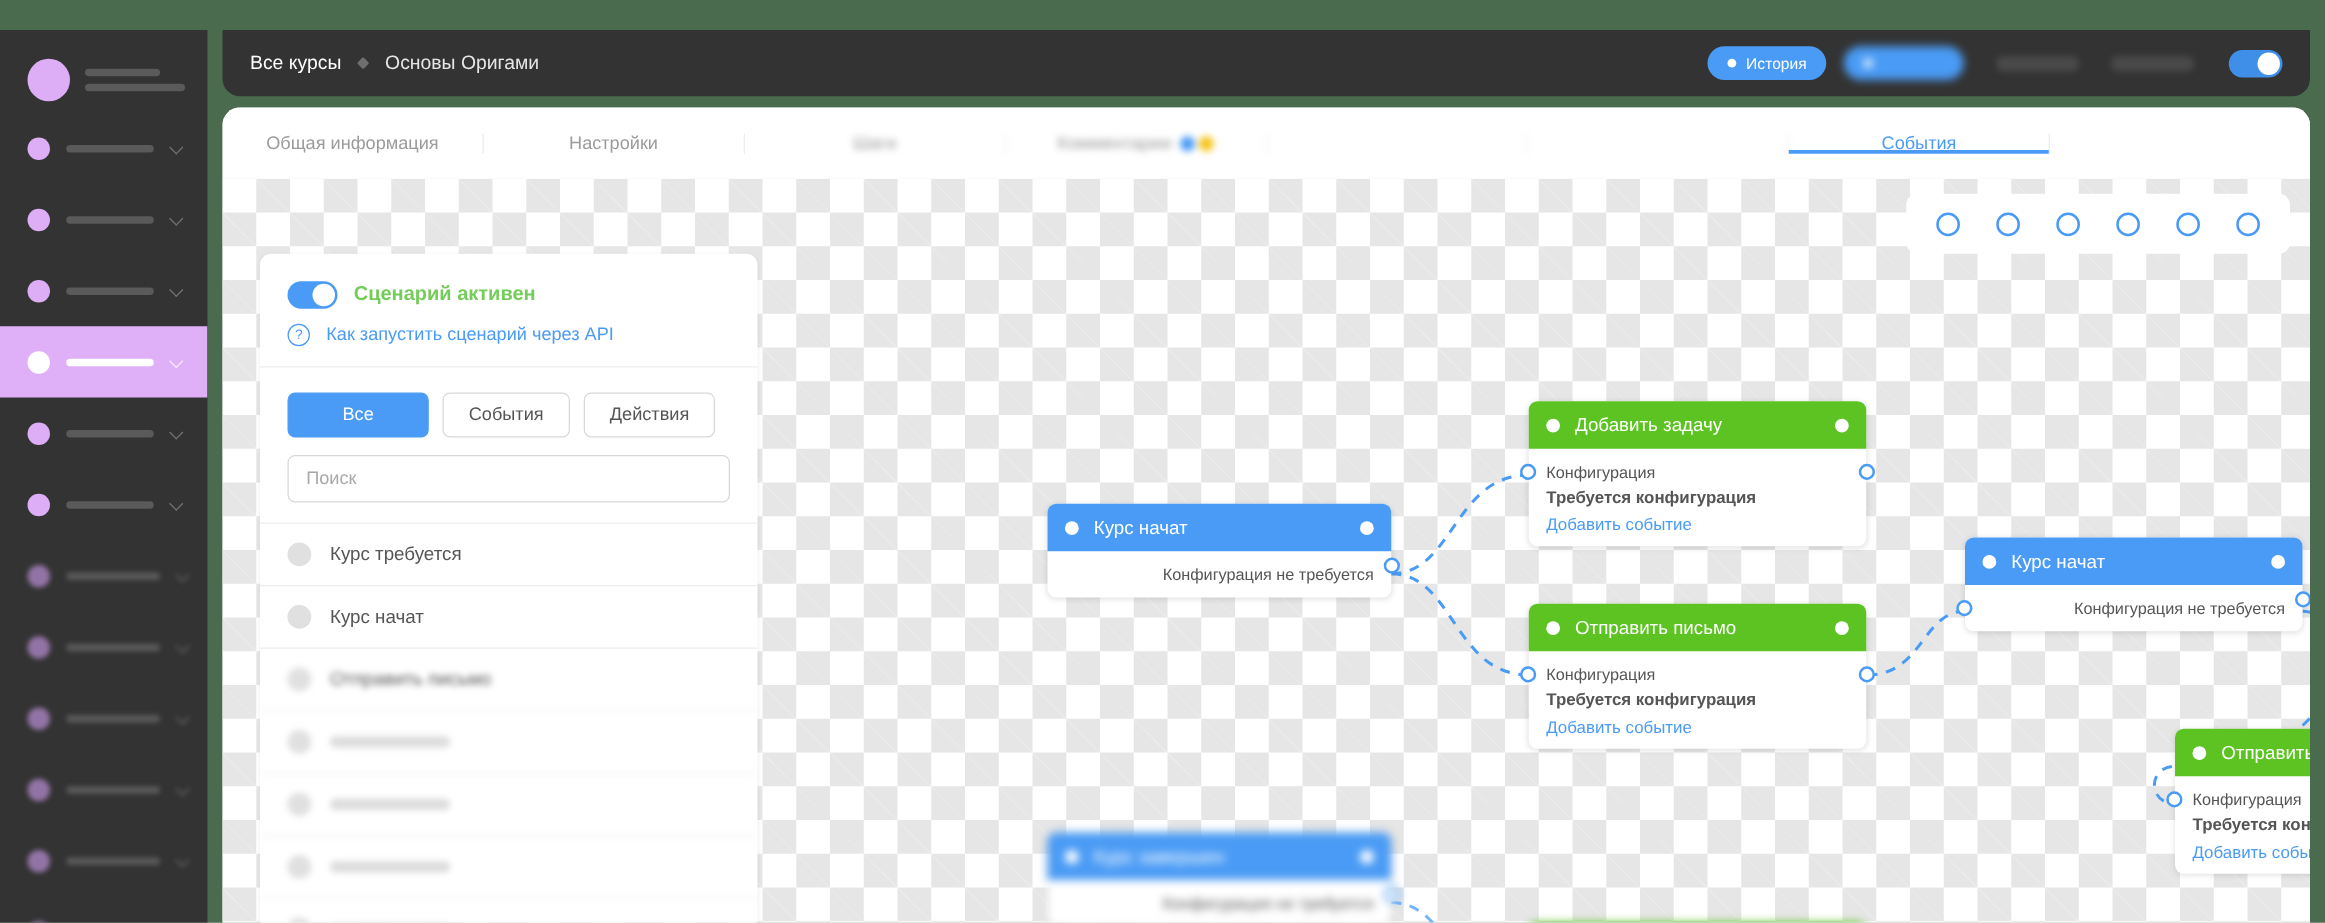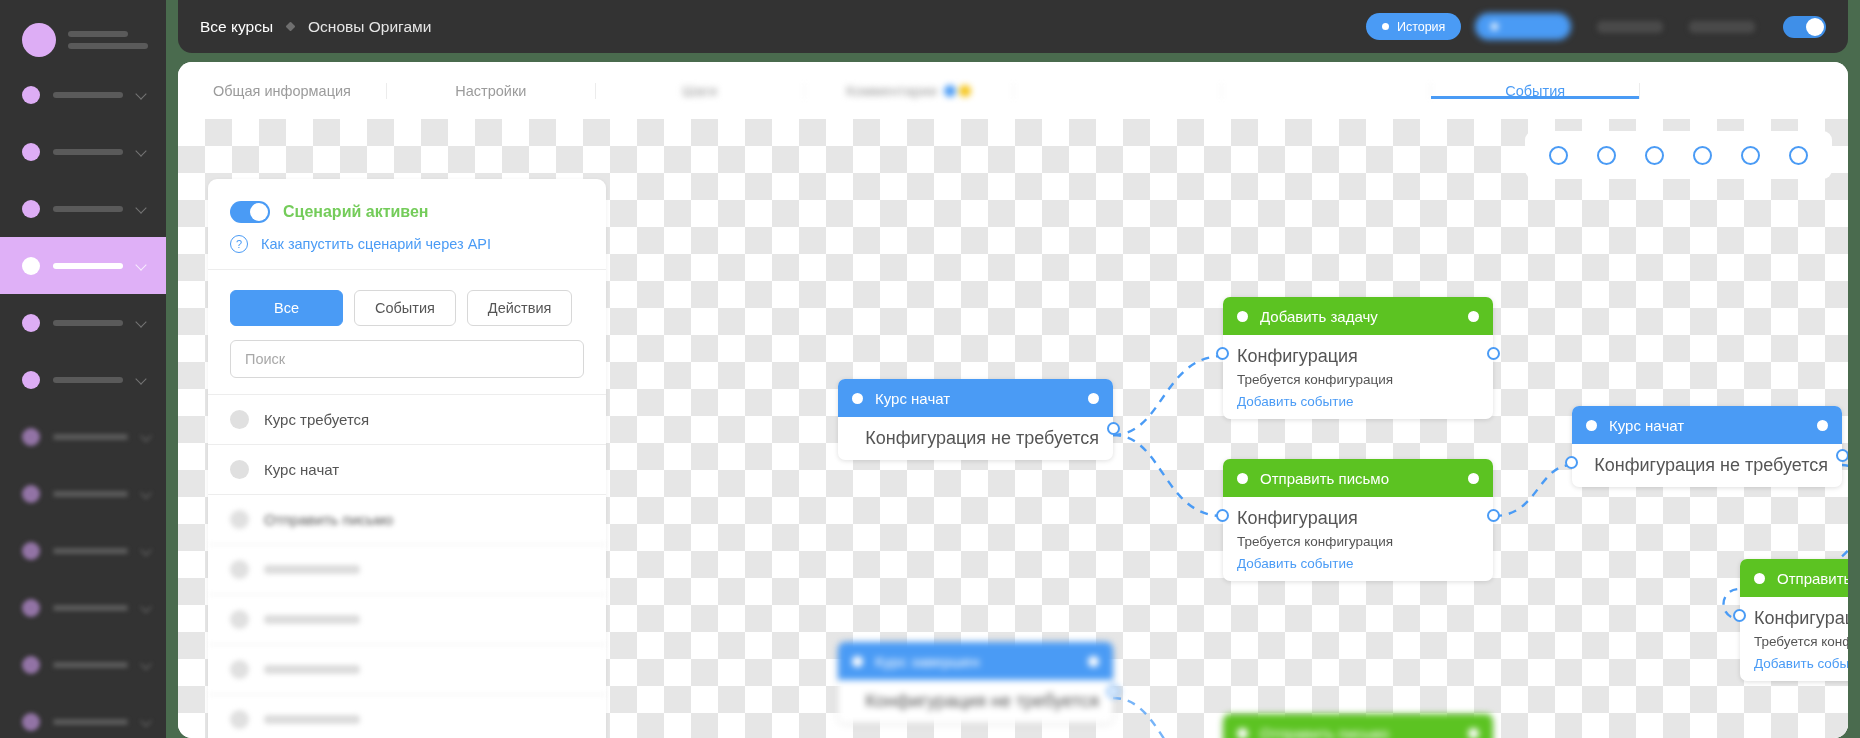--- a/index.html
+++ b/index.html
@@ -2,21 +2,21 @@
 <html><head>
 <meta charset="utf-8">
 <style>
   * { box-sizing: border-box; margin: 0; padding: 0; }
   html, body {
     width: 1860px; height: 738px;
     overflow: hidden;
     font-family: "Liberation Sans", sans-serif;
     background: #4a6b4e;
   }
-  #root { position: relative; width: 1860px; height: 578px; background: #4a6b4e; }
+  #root { position: relative; width: 1860px; height: 578px; background: #4a6b4e; margin-top: 24px; }
 
   
   .sidebar {
     position: absolute; left: 0; top: 0;
     width: 166px; height: 738px;
     background: #333333;
     border-radius: 0 0 0 0;
     overflow: hidden;
   }
   .sb-profile {
@@ -191,22 +191,22 @@
   .node { position: absolute; background: #fff; border-radius: 7px; box-shadow: 0 1px 5px rgba(0,0,0,.13); }
   .node-head {
     display: flex; align-items: center; height: 38px;
     padding: 0 14px; border-radius: 7px 7px 0 0; color: #fff; font-size: 15px;
   }
   .node-head.blue { background: #4a9bf5; }
   .node-head.green { background: #5cc322; }
   .nh-dot { width: 11px; height: 11px; border-radius: 50%; background: #fff; flex: none; }
   .nh-title { margin-left: 12px; flex: 1; white-space: nowrap; }
   .node-body { padding: 11px 14px 10px 14px; }
-  .node-body .line1 { font-size: 18px; color: #555; }
-  .node-body .line2 { font-size: 13.5px; color: #555; margin-top: 5px; }
+  .node-body .line1 { font-size: 13px; color: #555; }
+  .node-body .line2 { font-size: 13.5px; color: #555; margin-top: 5px; font-weight: bold; }
   .node-body .addlink { font-size: 13.5px; color: #4a9bf5; text-align: left; margin-top: 7px; }
   .node.simple .node-body { padding: 11px 14px; text-align: right; }
   .port {
     position: absolute; width: 13px; height: 13px; border-radius: 50%;
     border: 2px solid #4a9bf5; background: #fff;
   }
   .node.blurred { filter: blur(3.2px); }
 
   svg.edges { position: absolute; left: 0; top: 0; width: 100%; height: 100%; pointer-events: none; }
 </style>

